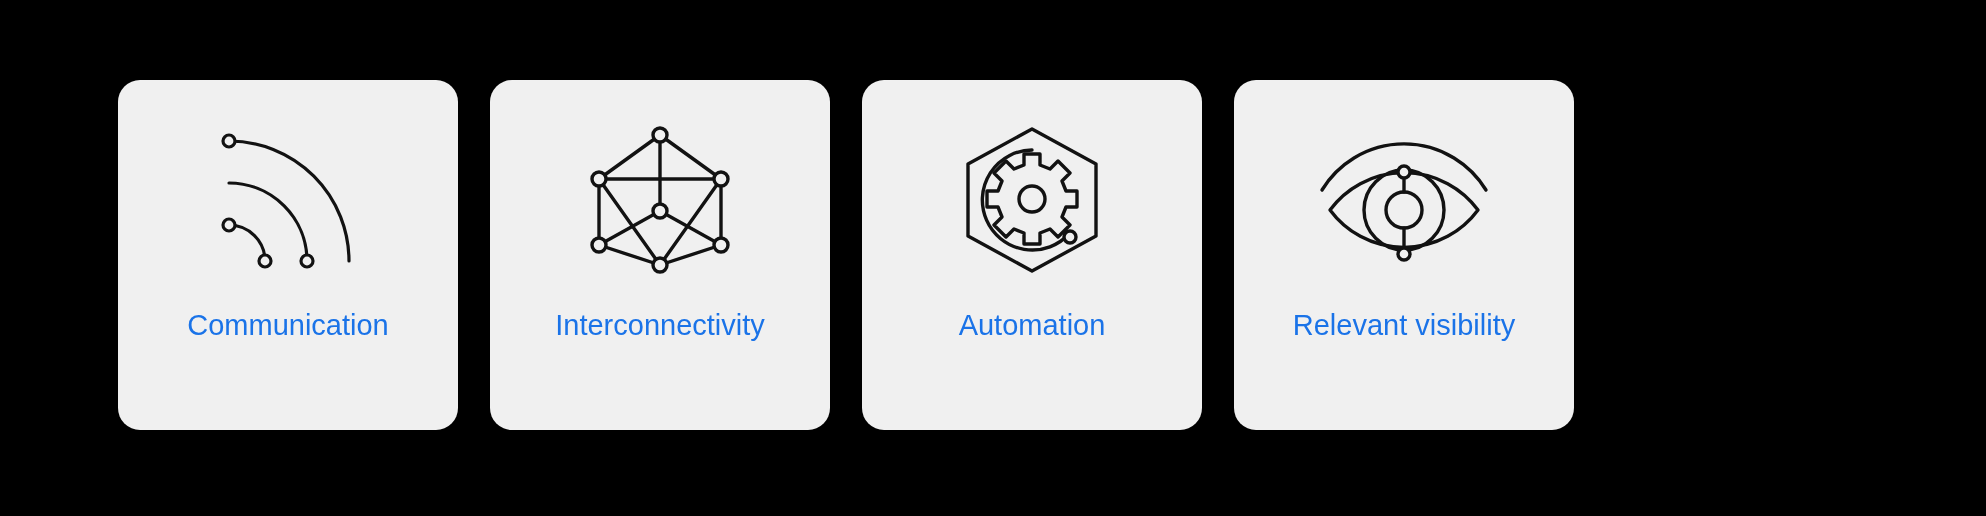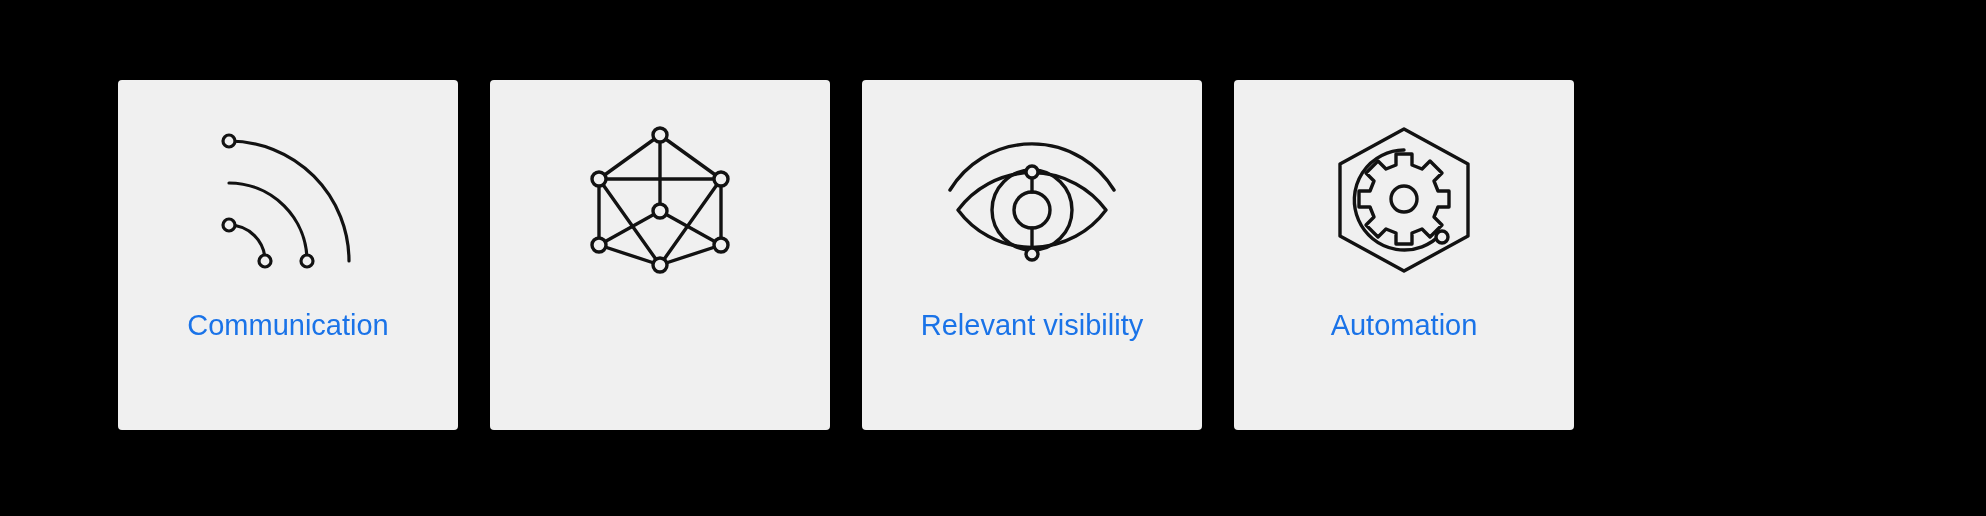--- a/index.html
+++ b/index.html
@@ -24,21 +24,21 @@
     left: 118px;
     top: 80px;
     display: flex;
     flex-direction: row;
     gap: 32px;
   }
   .card {
     width: 340px;
     height: 350px;
     background: #f0f0f0;
-    border-radius: 4px;
+    border-radius: 22px;
     display: flex;
     flex-direction: column;
     align-items: center;
     justify-content: flex-start;
     box-sizing: border-box;
     padding-top: 34px;
   }
   .icon-wrap {
     width: 180px;
     height: 172px;
@@ -105,20 +105,43 @@
 
           <circle cx="75" cy="10" r="7" fill="#f0f0f0"></circle>
           <circle cx="14" cy="54" r="7" fill="#f0f0f0"></circle>
           <circle cx="136" cy="54" r="7" fill="#f0f0f0"></circle>
           <circle cx="75" cy="86" r="7" fill="#f0f0f0"></circle>
           <circle cx="14" cy="120" r="7" fill="#f0f0f0"></circle>
           <circle cx="136" cy="120" r="7" fill="#f0f0f0"></circle>
           <circle cx="75" cy="140" r="7" fill="#f0f0f0"></circle>
         </svg>
       </div>
+      <div class="card-label">Interconnectivity</div>
+    </div>
+
+    <div class="card">
+      <div class="icon-wrap">
+        <svg width="150" height="152" viewBox="0 0 150 152" fill="none" stroke="#121212" stroke-width="3.4" stroke-linejoin="round" stroke-linecap="round">
+
+          <path d="M75 5 L139 40 L139 112 L75 147 L11 112 L11 40 Z"></path>
+
+          <path d="M75 26 A 50 50 0 1 0 112 110"></path>
+
+          <circle cx="113" cy="113" r="6" fill="#f0f0f0"></circle>
+
+          <path d="M67 30 L83 30 L83 41 L93 45 L101 37 L113 49 L105 57 L109 67
+                   L120 67 L120 83 L109 83 L105 93 L113 101 L101 113 L93 105
+                   L83 109 L83 120 L67 120 L67 109 L57 105 L49 113 L37 101
+                   L45 93 L41 83 L30 83 L30 67 L41 67 L45 57 L37 49 L49 37
+                   L57 45 L67 41 Z"></path>
+
+          <circle cx="75" cy="75" r="13"></circle>
+        </svg>
+      </div>
+      <div class="card-label">Automation</div>
     </div>
 
     <div class="card">
       <div class="icon-wrap">
         <svg width="176" height="124" viewBox="0 0 176 124" fill="none" stroke="#121212" stroke-width="3.4" stroke-linecap="round" stroke-linejoin="round">
 
           <path d="M6 52 A 96 96 0 0 1 170 52"></path>
 
           <path d="M14 72 A 92 92 0 0 1 162 72 A 92 92 0 0 1 14 72 Z"></path>
 
@@ -131,37 +154,15 @@
           <line x1="88" y1="90" x2="88" y2="112"></line>
 
           <circle cx="88" cy="34" r="6" fill="#f0f0f0"></circle>
 
           <circle cx="88" cy="116" r="6" fill="#f0f0f0"></circle>
         </svg>
       </div>
       <div class="card-label">Relevant visibility</div>
     </div>
 
-    <div class="card">
-      <div class="icon-wrap">
-        <svg width="150" height="152" viewBox="0 0 150 152" fill="none" stroke="#121212" stroke-width="3.4" stroke-linejoin="round" stroke-linecap="round">
-
-          <path d="M75 5 L139 40 L139 112 L75 147 L11 112 L11 40 Z"></path>
-
-          <path d="M75 26 A 50 50 0 1 0 112 110"></path>
-
-          <circle cx="113" cy="113" r="6" fill="#f0f0f0"></circle>
-
-          <path d="M67 30 L83 30 L83 41 L93 45 L101 37 L113 49 L105 57 L109 67
-                   L120 67 L120 83 L109 83 L105 93 L113 101 L101 113 L93 105
-                   L83 109 L83 120 L67 120 L67 109 L57 105 L49 113 L37 101
-                   L45 93 L41 83 L30 83 L30 67 L41 67 L45 57 L37 49 L49 37
-                   L57 45 L67 41 Z"></path>
-
-          <circle cx="75" cy="75" r="13"></circle>
-        </svg>
-      </div>
-      <div class="card-label">Automation</div>
-    </div>
-
 
   </div>
 </div>
 
 </body></html>

